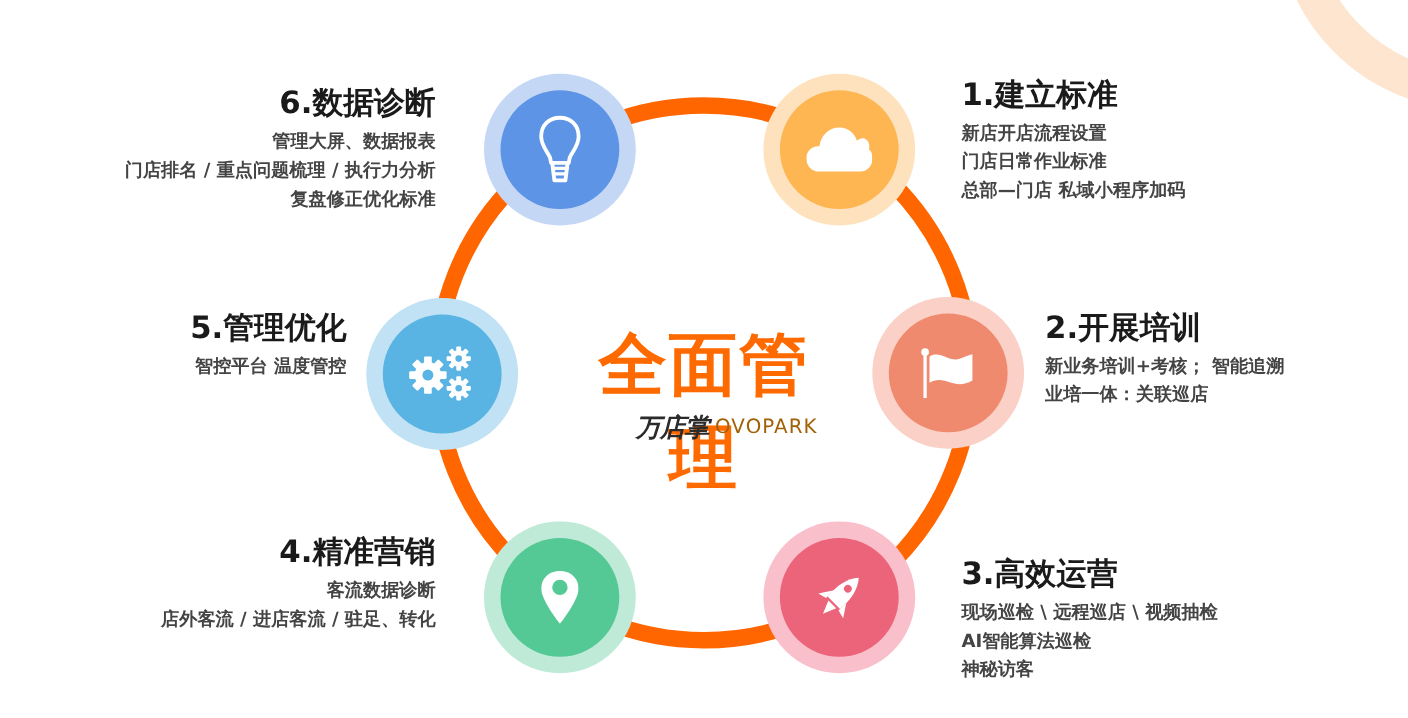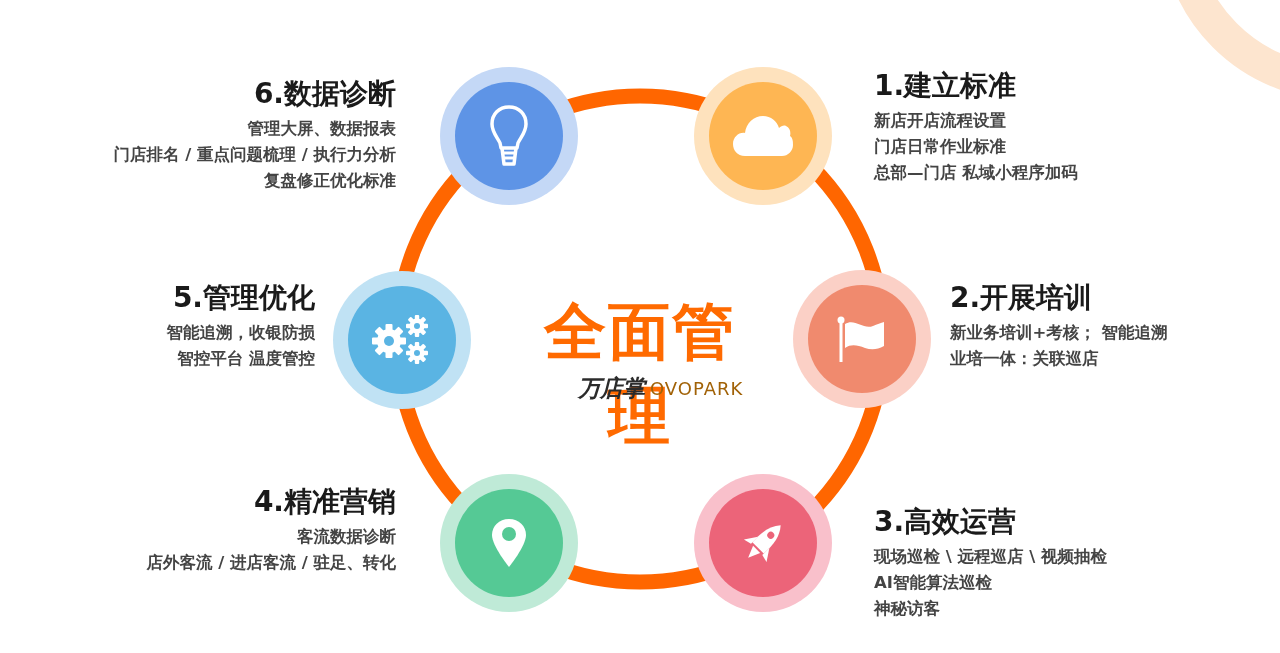--- a/index.html
+++ b/index.html
@@ -143,21 +143,20 @@
 </div>
 
 <div class="block left" style="right:884px;top:486px;">
   <h3>4.精准营销</h3>
   <div class="line">客流数据诊断</div>
   <div class="line">店外客流 / 进店客流 / 驻足、转化</div>
 </div>
 
 <div class="block left" style="right:965px;top:282px;">
   <h3>5.管理优化</h3>
-  <div class="line">智能追溯，收银防损</div>
   <div class="line">智控平台 温度管控</div>
 </div>
 
 <div class="block left" style="right:884px;top:78px;">
   <h3>6.数据诊断</h3>
   <div class="line">管理大屏、数据报表</div>
   <div class="line">门店排名 / 重点问题梳理 / 执行力分析</div>
   <div class="line">复盘修正优化标准</div>
 </div>
 

